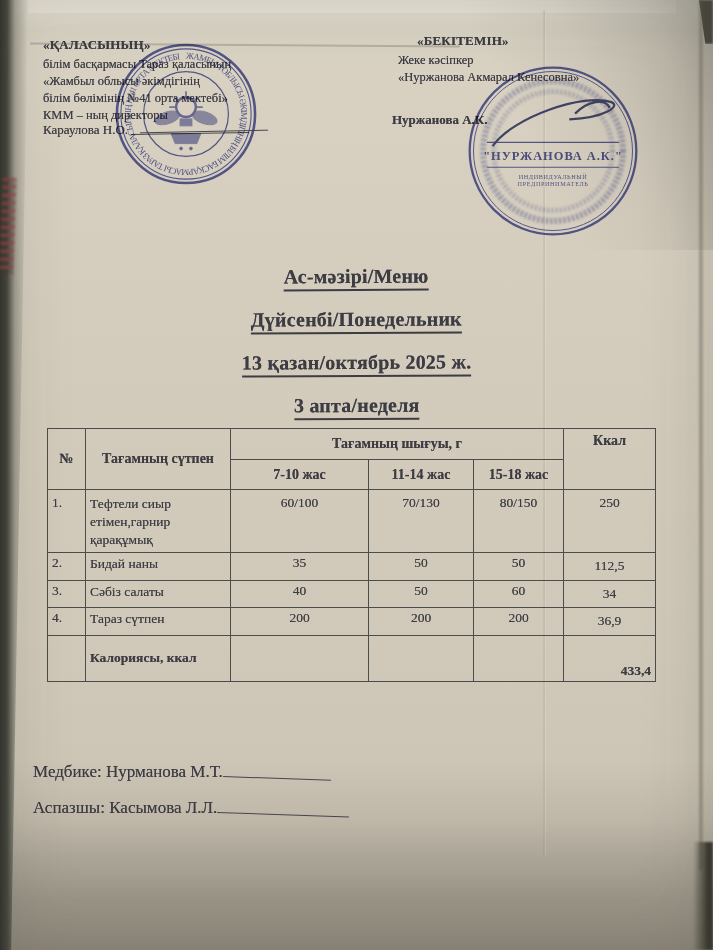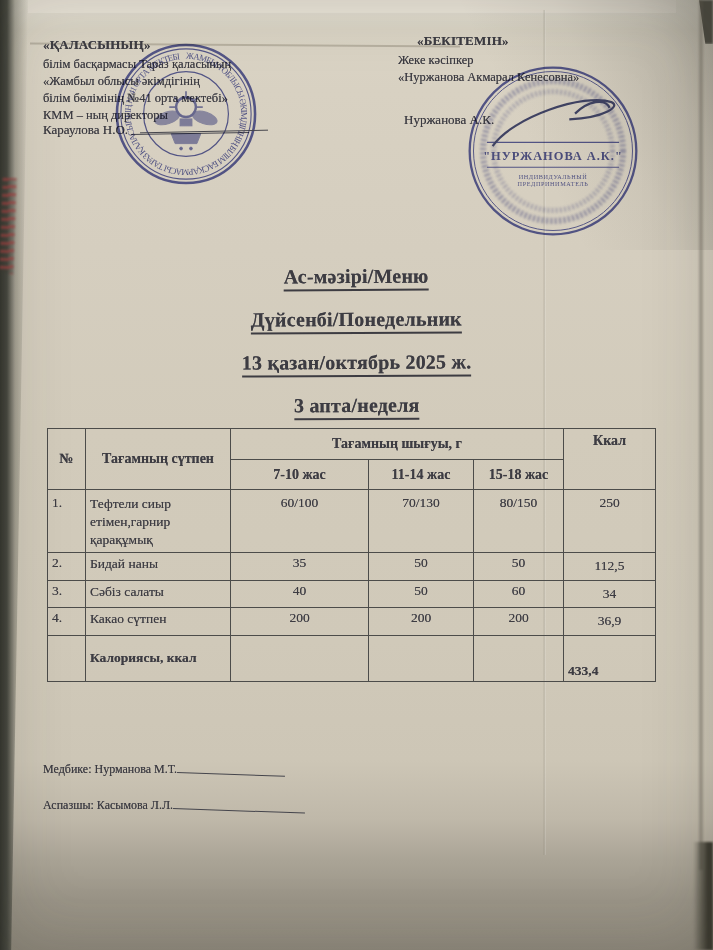--- a/index.html
+++ b/index.html
@@ -43,21 +43,21 @@
   
   .ink{color:#3d3c42;text-shadow:0 0 .6px rgba(60,60,72,.75);}
 
   .appr{position:absolute;font-size:12.5px;line-height:1.34;}
   .appr-left{left:43px;top:36px;width:235px;}
   .appr-right{left:398px;top:32px;width:280px;}
   .appr .t{font-weight:bold;font-size:13px;margin-bottom:3px;letter-spacing:.2px;}
   .appr-right .t{margin-left:19px;}
   .signer{position:absolute;font-size:13px;}
   .signer-left{left:43px;top:122px;}
-  .signer-right{left:404px;top:112px;}
+  .signer-right{left:392px;top:112px;font-weight:bold;}
   .sig-line{display:inline-block;border-bottom:1.6px solid #46464e;height:11px;vertical-align:baseline;}
 
   
   .stamp{position:absolute;mix-blend-mode:multiply;opacity:.88;}
   .stamp svg{overflow:visible;}
 
   
   .titles{position:absolute;left:0;top:265px;width:713px;text-align:center;transform:rotate(-.3deg);}
   .titles .line{font-size:20px;font-weight:bold;letter-spacing:.2px;height:43px;}
   .titles .u{display:inline-block;border-bottom:2px solid #3d3c42;padding-bottom:1px;}
@@ -72,24 +72,24 @@
     border:1.6px solid #4c4c4a;padding:2px 4px;
     text-shadow:0 0 .6px rgba(60,60,72,.7);overflow:hidden;
   }
   table.menu th{font-size:14px;font-weight:bold;text-align:center;vertical-align:middle;padding:4px 2px;}
   td.c{text-align:center;vertical-align:top;padding-top:5px;}
   td.numc{vertical-align:top;padding-left:5px;}
   td.dishc{vertical-align:top;padding-left:6px;line-height:1.35;}
   td.kcalc{text-align:center;vertical-align:middle;padding-top:9px;}
   tr.r1 td{vertical-align:top;padding-top:5px;}
   tr.total td{font-weight:bold;}
-  tr.total td.kcalc{padding-top:27px;text-align:left;}
-
-  
-  .footer-line{position:absolute;left:43px;font-size:12px;}
+  tr.total td.kcalc{padding-top:27px;text-align:right;}
+
+  
+  .footer-line{position:absolute;left:33px;font-size:17px;}
   .fl-med{top:762px;}
   .fl-cook{top:798px;}
   .footer-rule{display:inline-block;border-bottom:1.7px solid #45454c;height:10px;transform:rotate(2deg);transform-origin:left bottom;}
 
   .vignette{position:absolute;inset:0;pointer-events:none;
     box-shadow:inset 0 0 70px rgba(50,48,40,.22);}
 </style>
 </head>
 <body>
 
@@ -221,21 +221,21 @@
   <tr style="height:27px">
     <td class="numc">3.</td>
     <td class="dishc">Сәбіз салаты</td>
     <td class="c">40</td>
     <td class="c">50</td>
     <td class="c">60</td>
     <td class="kcalc">34</td>
   </tr>
   <tr style="height:28px">
     <td class="numc">4.</td>
-    <td class="dishc">Какао сүтпен</td>
+    <td class="dishc">Тараз сүтпен</td>
     <td class="c">200</td>
     <td class="c">200</td>
     <td class="c">200</td>
     <td class="kcalc">36,9</td>
   </tr>
   <tr class="total" style="height:28px">
     <td class="numc"></td>
     <td class="dishc" style="vertical-align:middle;">Калориясы, ккал</td>
     <td class="c"></td>
     <td class="c"></td>

